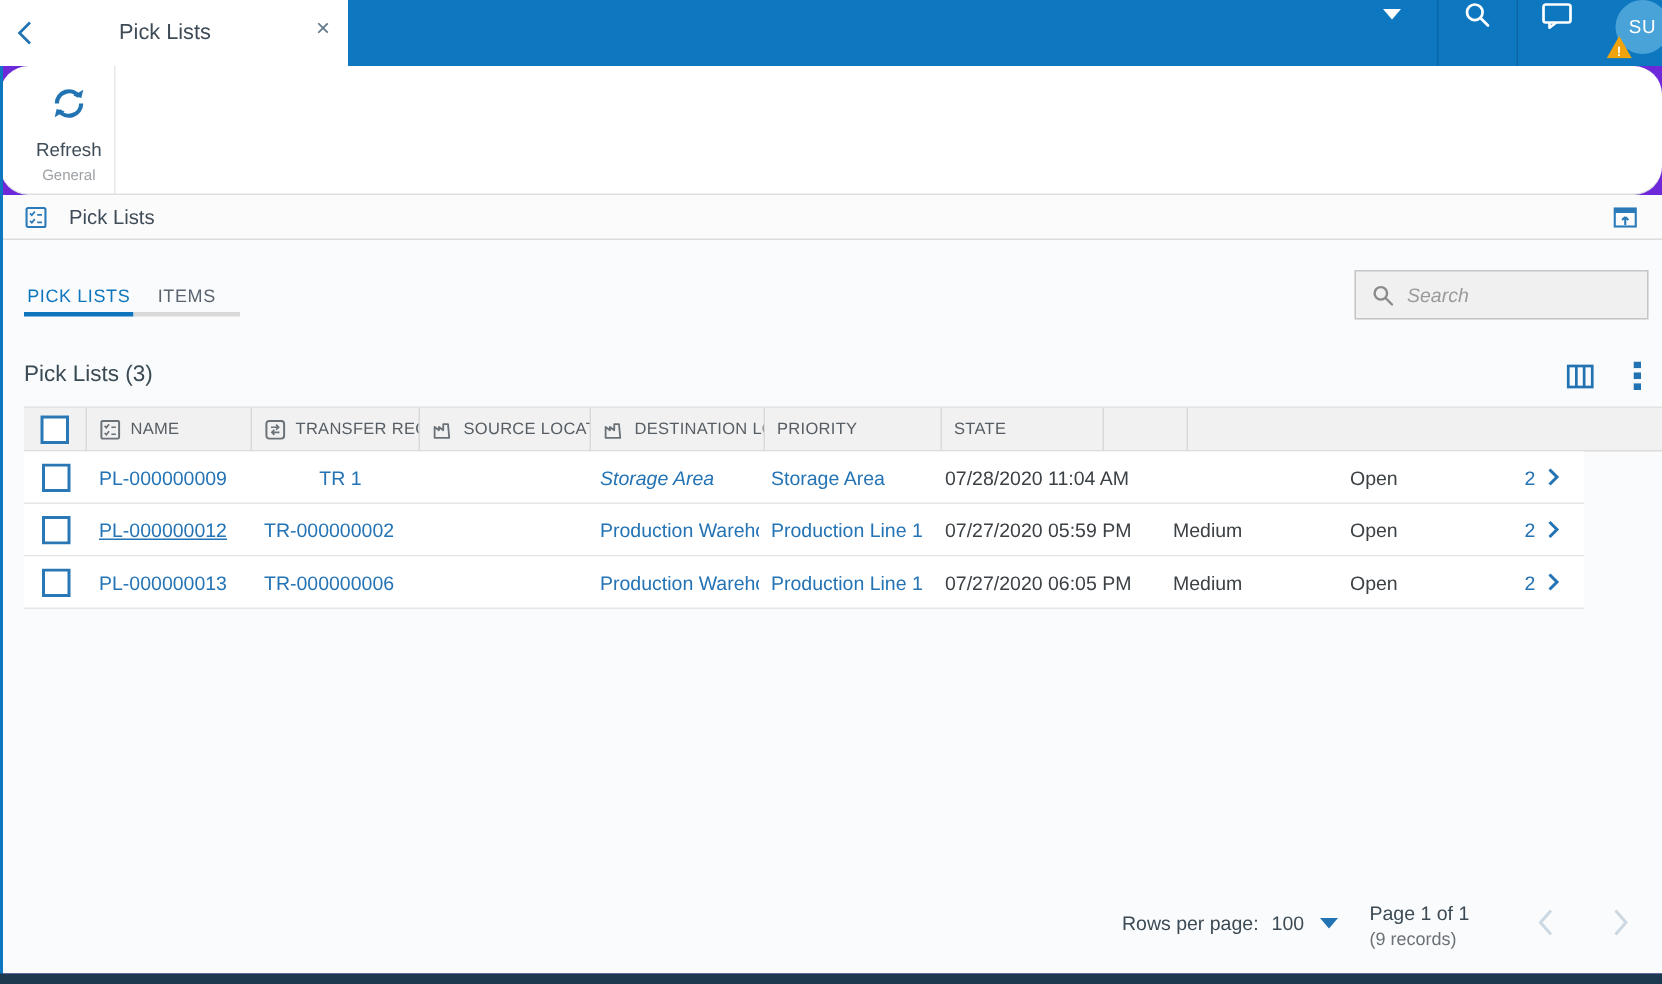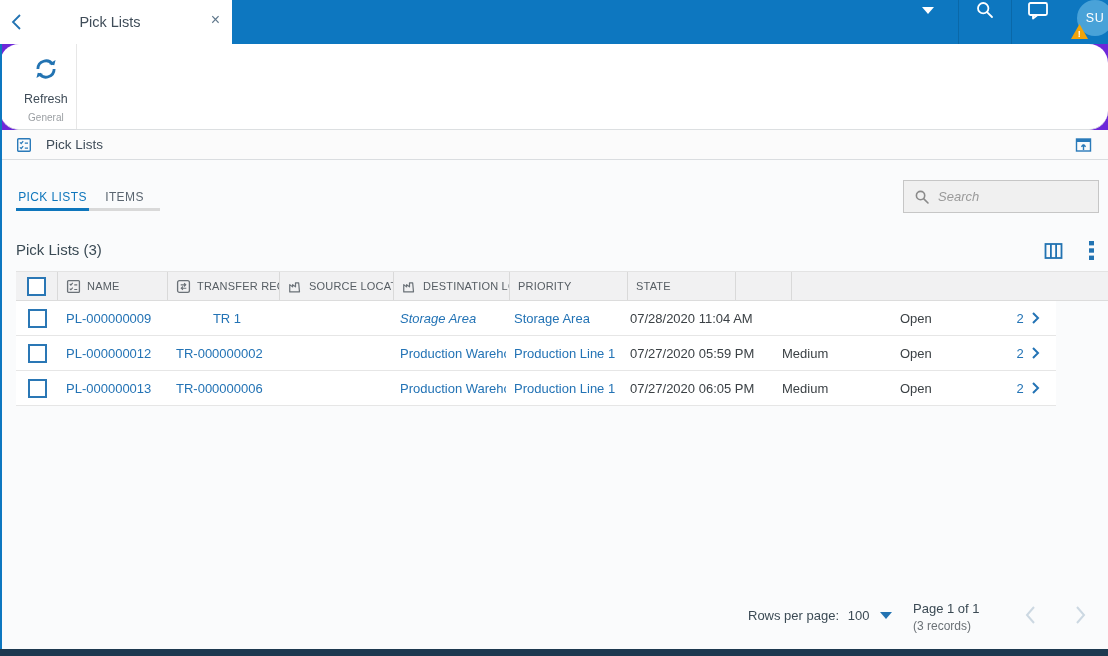--- a/index.html
+++ b/index.html
@@ -275,21 +275,21 @@
                 <svg width="9" height="12" viewBox="0 0 9 12">
                   <polyline points="2,1 7,6 2,11" fill="none" stroke="currentColor" stroke-width="2"></polyline>
                 </svg>
               </span>
             </div>
           </div>
           <div class="tr">
             <div class="td cb-cell" style="width: 42px; padding: 0px;">
               <span class="cb"></span>
             </div>
-            <div class="td link" style="width: 110px;">PL-000000012</div>
+            <div class="td link" style="width: 110px; text-decoration: underline;">PL-000000012</div>
             <div class="td link" style="width: 112px;">TR-000000002</div>
             <div class="td" style="width: 112px;"></div>
             <div class="td link" style="width: 114px;">Production Warehouse</div>
             <div class="td link" style="width: 116px;">Production Line 1</div>
             <div class="td" style="width: 152px;">07/27/2020 05:59 PM</div>
             <div class="td" style="width: 118px;">Medium</div>
             <div class="td" style="width: 108px;">Open</div>
             <div class="td cnt" style="width: 56px;">
               <span>2</span>
               <span style="display:flex;">
@@ -324,21 +324,21 @@
     </div>
 
     <div class="pagefoot">
       <span class="rpp">
         <span>Rows per page:</span>
         <span style="margin-left:5px;">100</span>
         <i class="caret flt-caret"></i>
       </span>
       <span class="pinfo">
         <div>Page 1 of 1</div>
-        <div class="rec">(3 records)</div>
+        <div class="rec">(9 records)</div>
       </span>
       <span class="pgbtn pgprev">
         <svg width="13" height="22" viewBox="0 0 13 22">
             <polyline points="10,3 3,11 10,19" fill="none" stroke="currentColor" stroke-width="2"></polyline>
           </svg>
       </span>
       <span class="pgbtn pgnext">
         <svg width="13" height="22" viewBox="0 0 13 22">
             <polyline points="3,3 10,11 3,19" fill="none" stroke="currentColor" stroke-width="2"></polyline>
           </svg>

